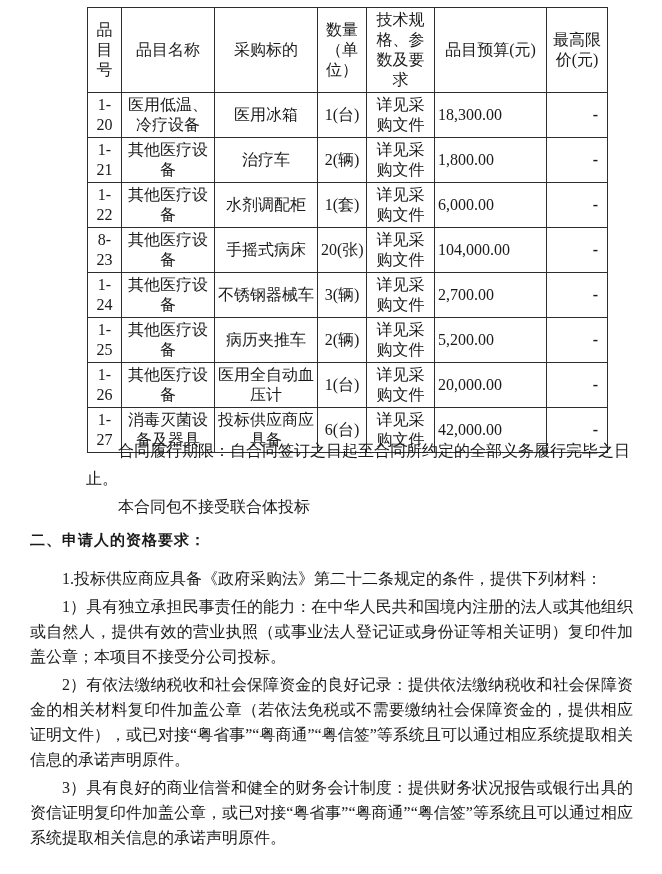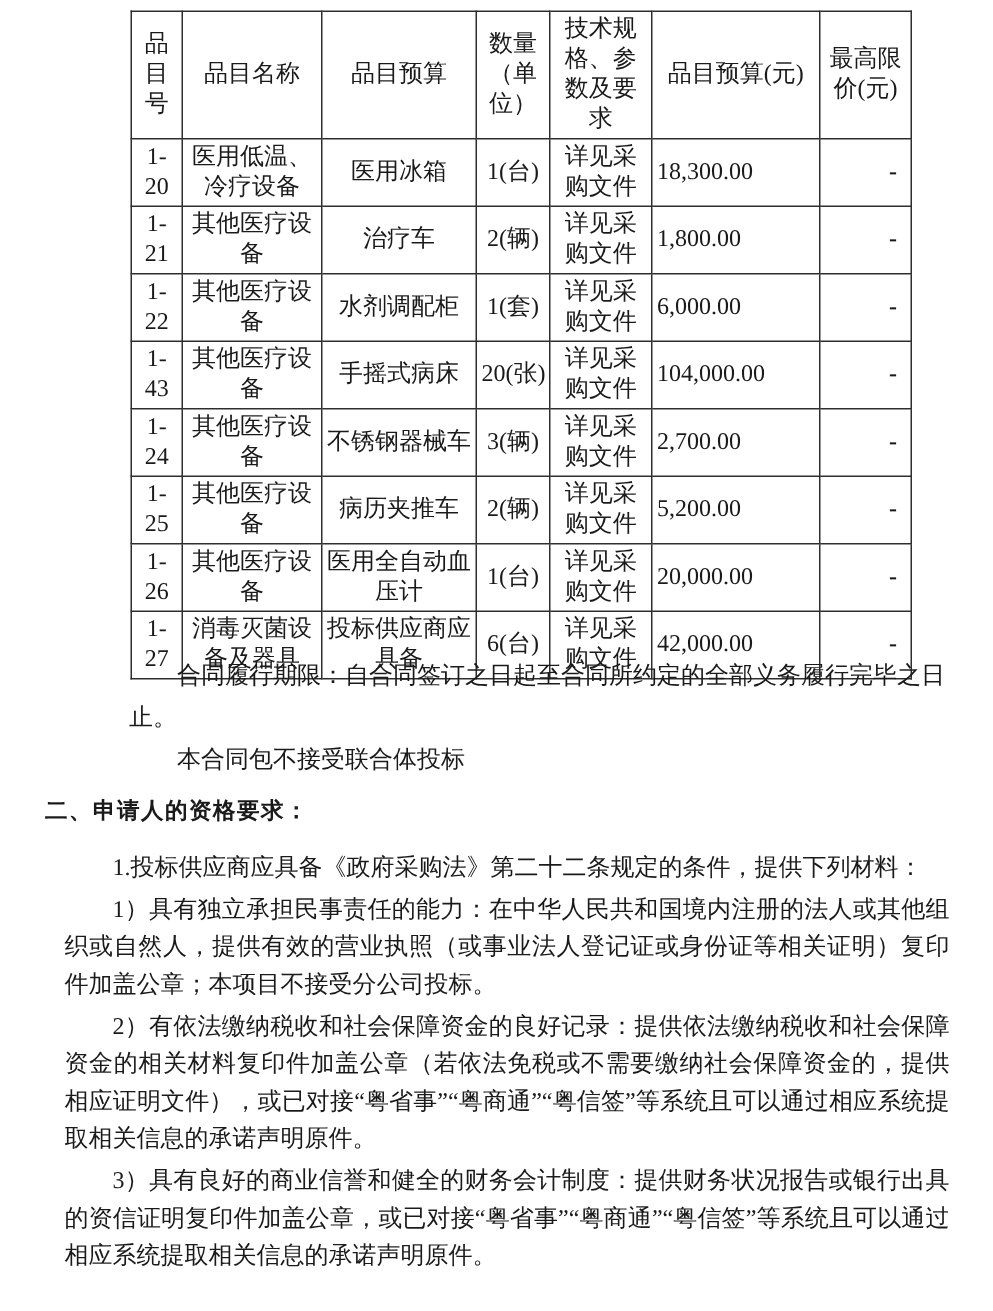--- a/index.html
+++ b/index.html
@@ -37,42 +37,42 @@
 
   
   .sec-heading {
     position:absolute; left:30px; top:531px;
     font-size:15px; font-weight:bold; letter-spacing:1px;
   }
   .sec-body {
     position:absolute; left:30px; top:566px; width:603px;
     font-size:16px; line-height:25px; text-align:justify;
   }
-  .sec-body p { text-indent:32px; margin-bottom:3px;margin-left:13px; }
+  .sec-body p { text-indent:32px; margin-bottom:3px; }
 </style>
 </head>
 <body>
 
 <div class="page">
 
   <table class="ptable">
     <colgroup>
       <col style="width:34px">
         <col style="width:93px">
         <col style="width:103px">
       <col style="width:49px">
         <col style="width:68px">
         <col style="width:112px">
         <col style="width:61px">
     </colgroup>
     <thead>
       <tr>
         <th>品目号</th>
         <th>品目名称</th>
-        <th>品目预算</th>
+        <th>采购标的</th>
         <th>数量（单位）</th>
         <th>技术规格、参数及要求</th>
         <th>品目预算(元)</th>
         <th>最高限价(元)</th>
       </tr>
     </thead>
     <tbody>
       <tr>
         <td>1-20</td>
         <td>医用低温、冷疗设备</td>
@@ -94,21 +94,21 @@
       <tr>
         <td>1-22</td>
         <td>其他医疗设备</td>
         <td>水剂调配柜</td>
         <td>1(套)</td>
         <td>详见采购文件</td>
         <td class="num">6,000.00</td>
         <td class="dash">-</td>
       </tr>
       <tr>
-        <td>1-43</td>
+        <td>8-23</td>
         <td>其他医疗设备</td>
         <td>手摇式病床</td>
         <td>20(张)</td>
         <td>详见采购文件</td>
         <td class="num">104,000.00</td>
         <td class="dash">-</td>
       </tr>
       <tr>
         <td>1-24</td>
         <td>其他医疗设备</td>

